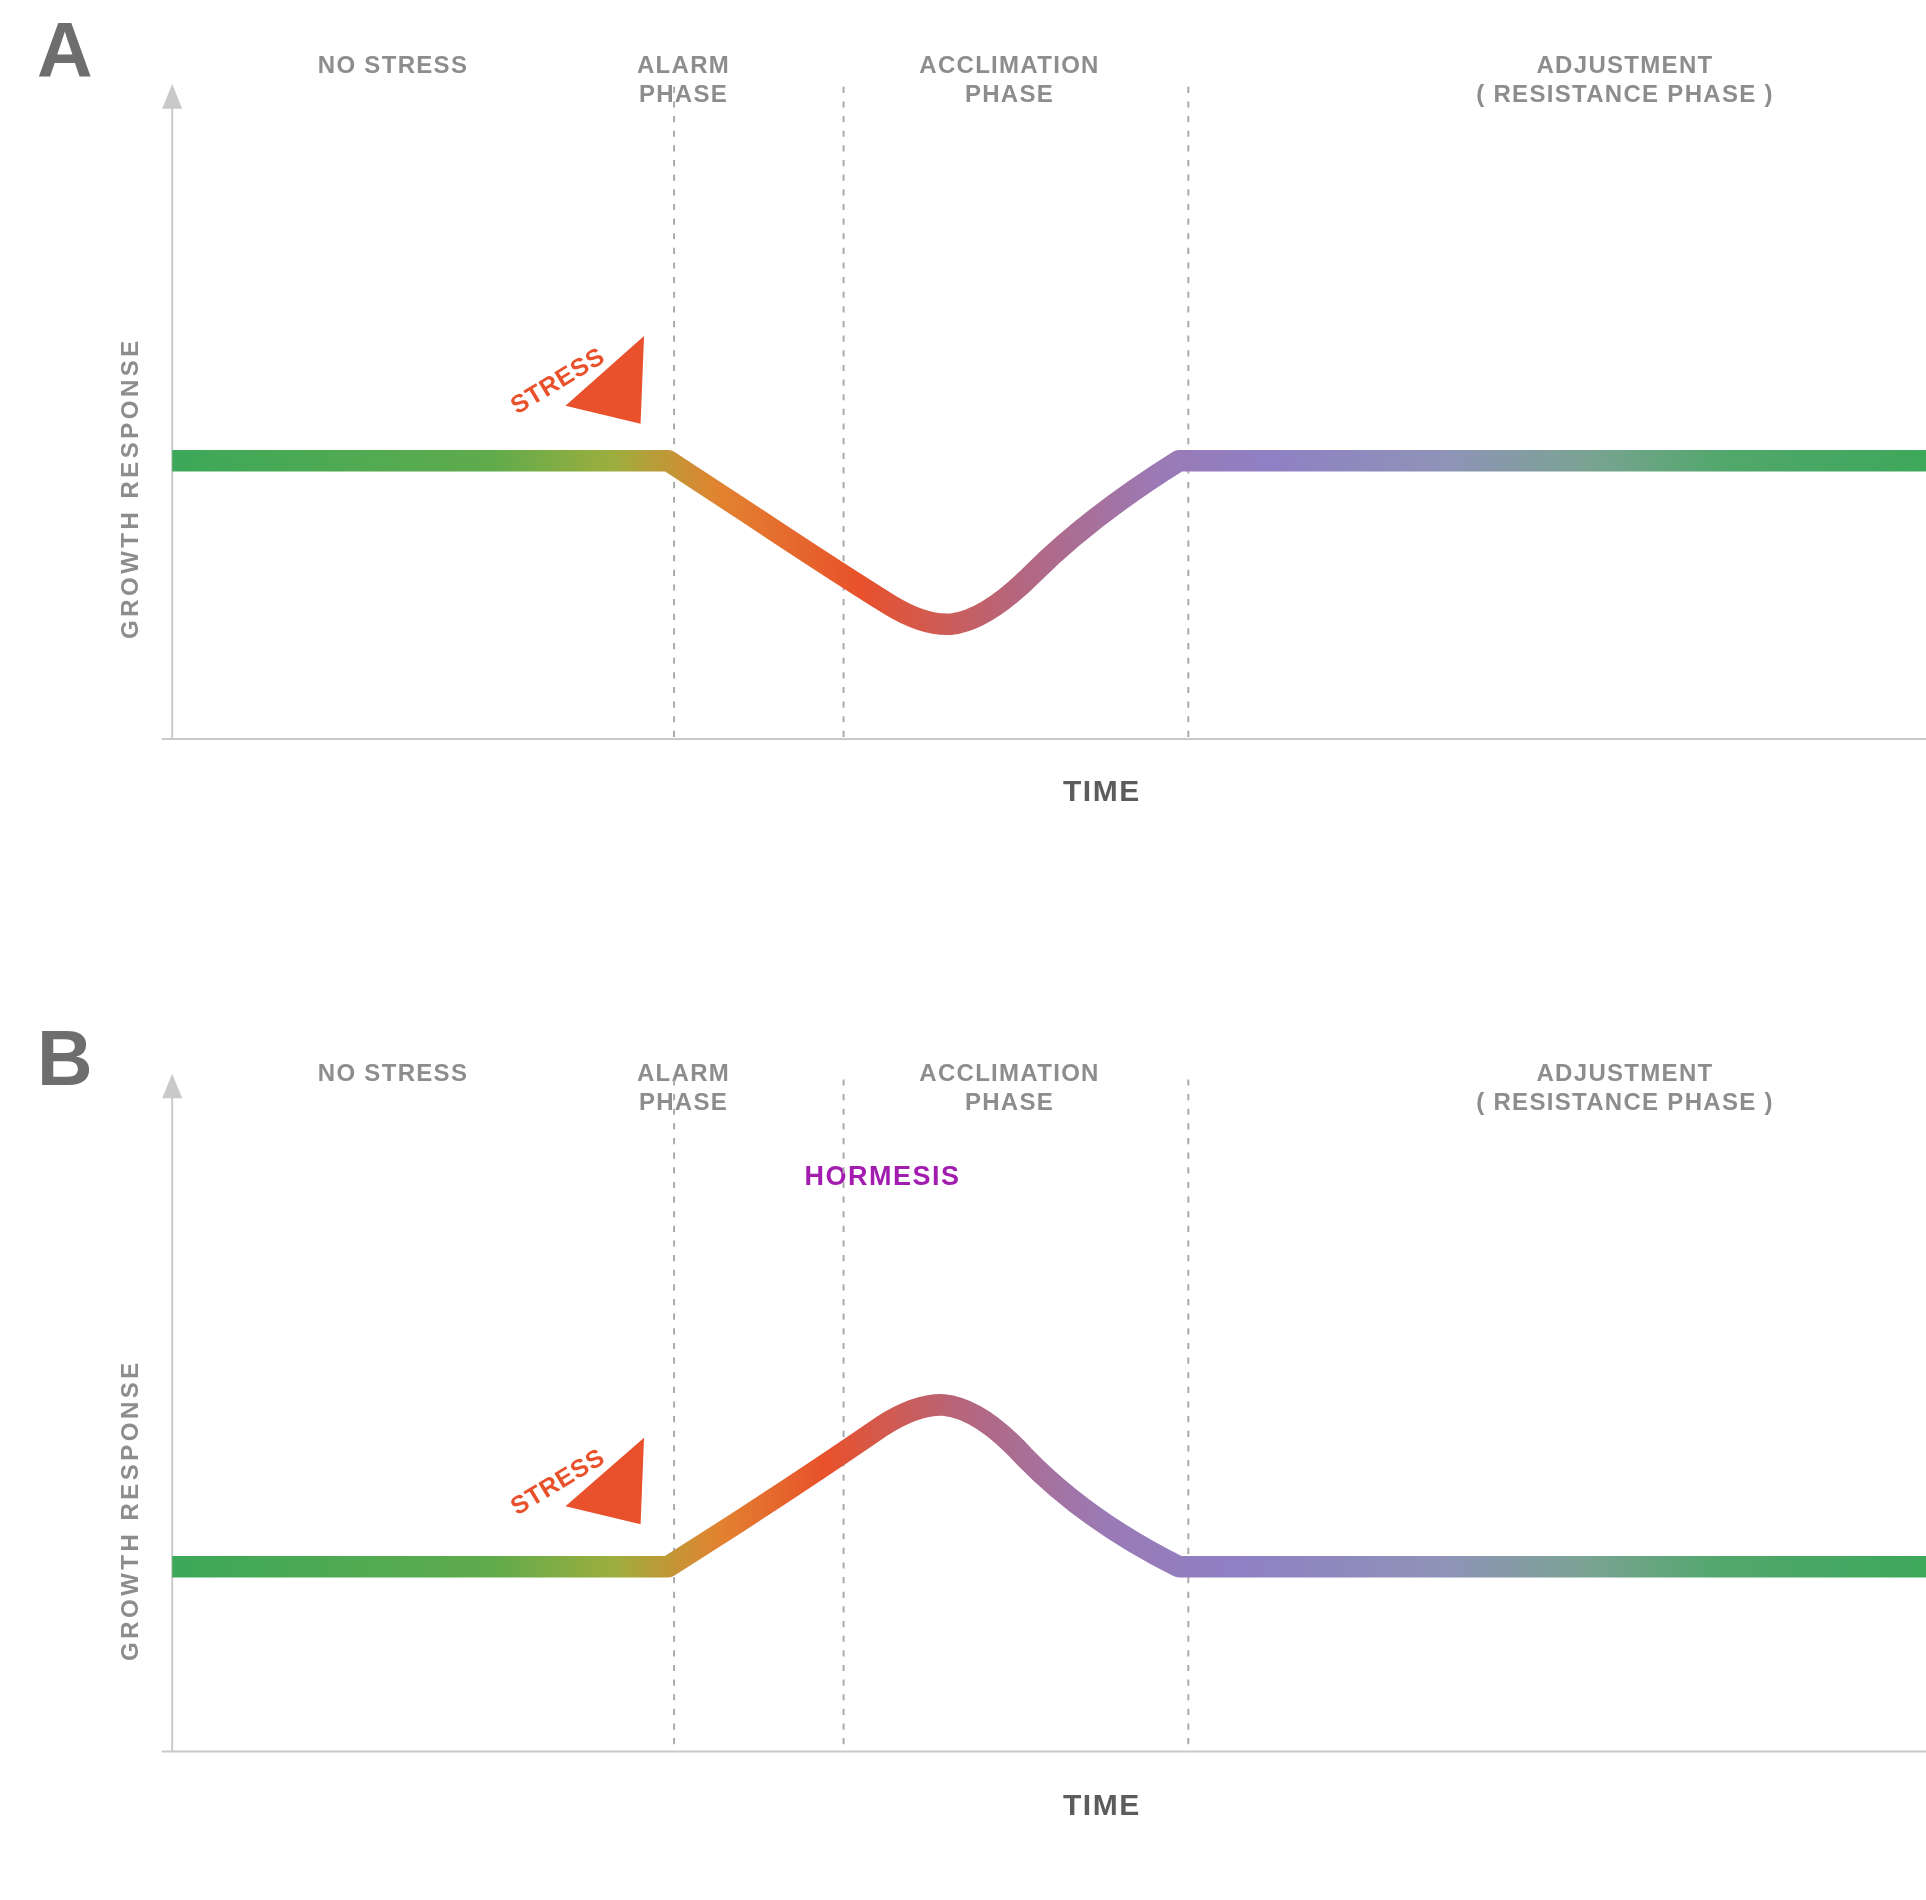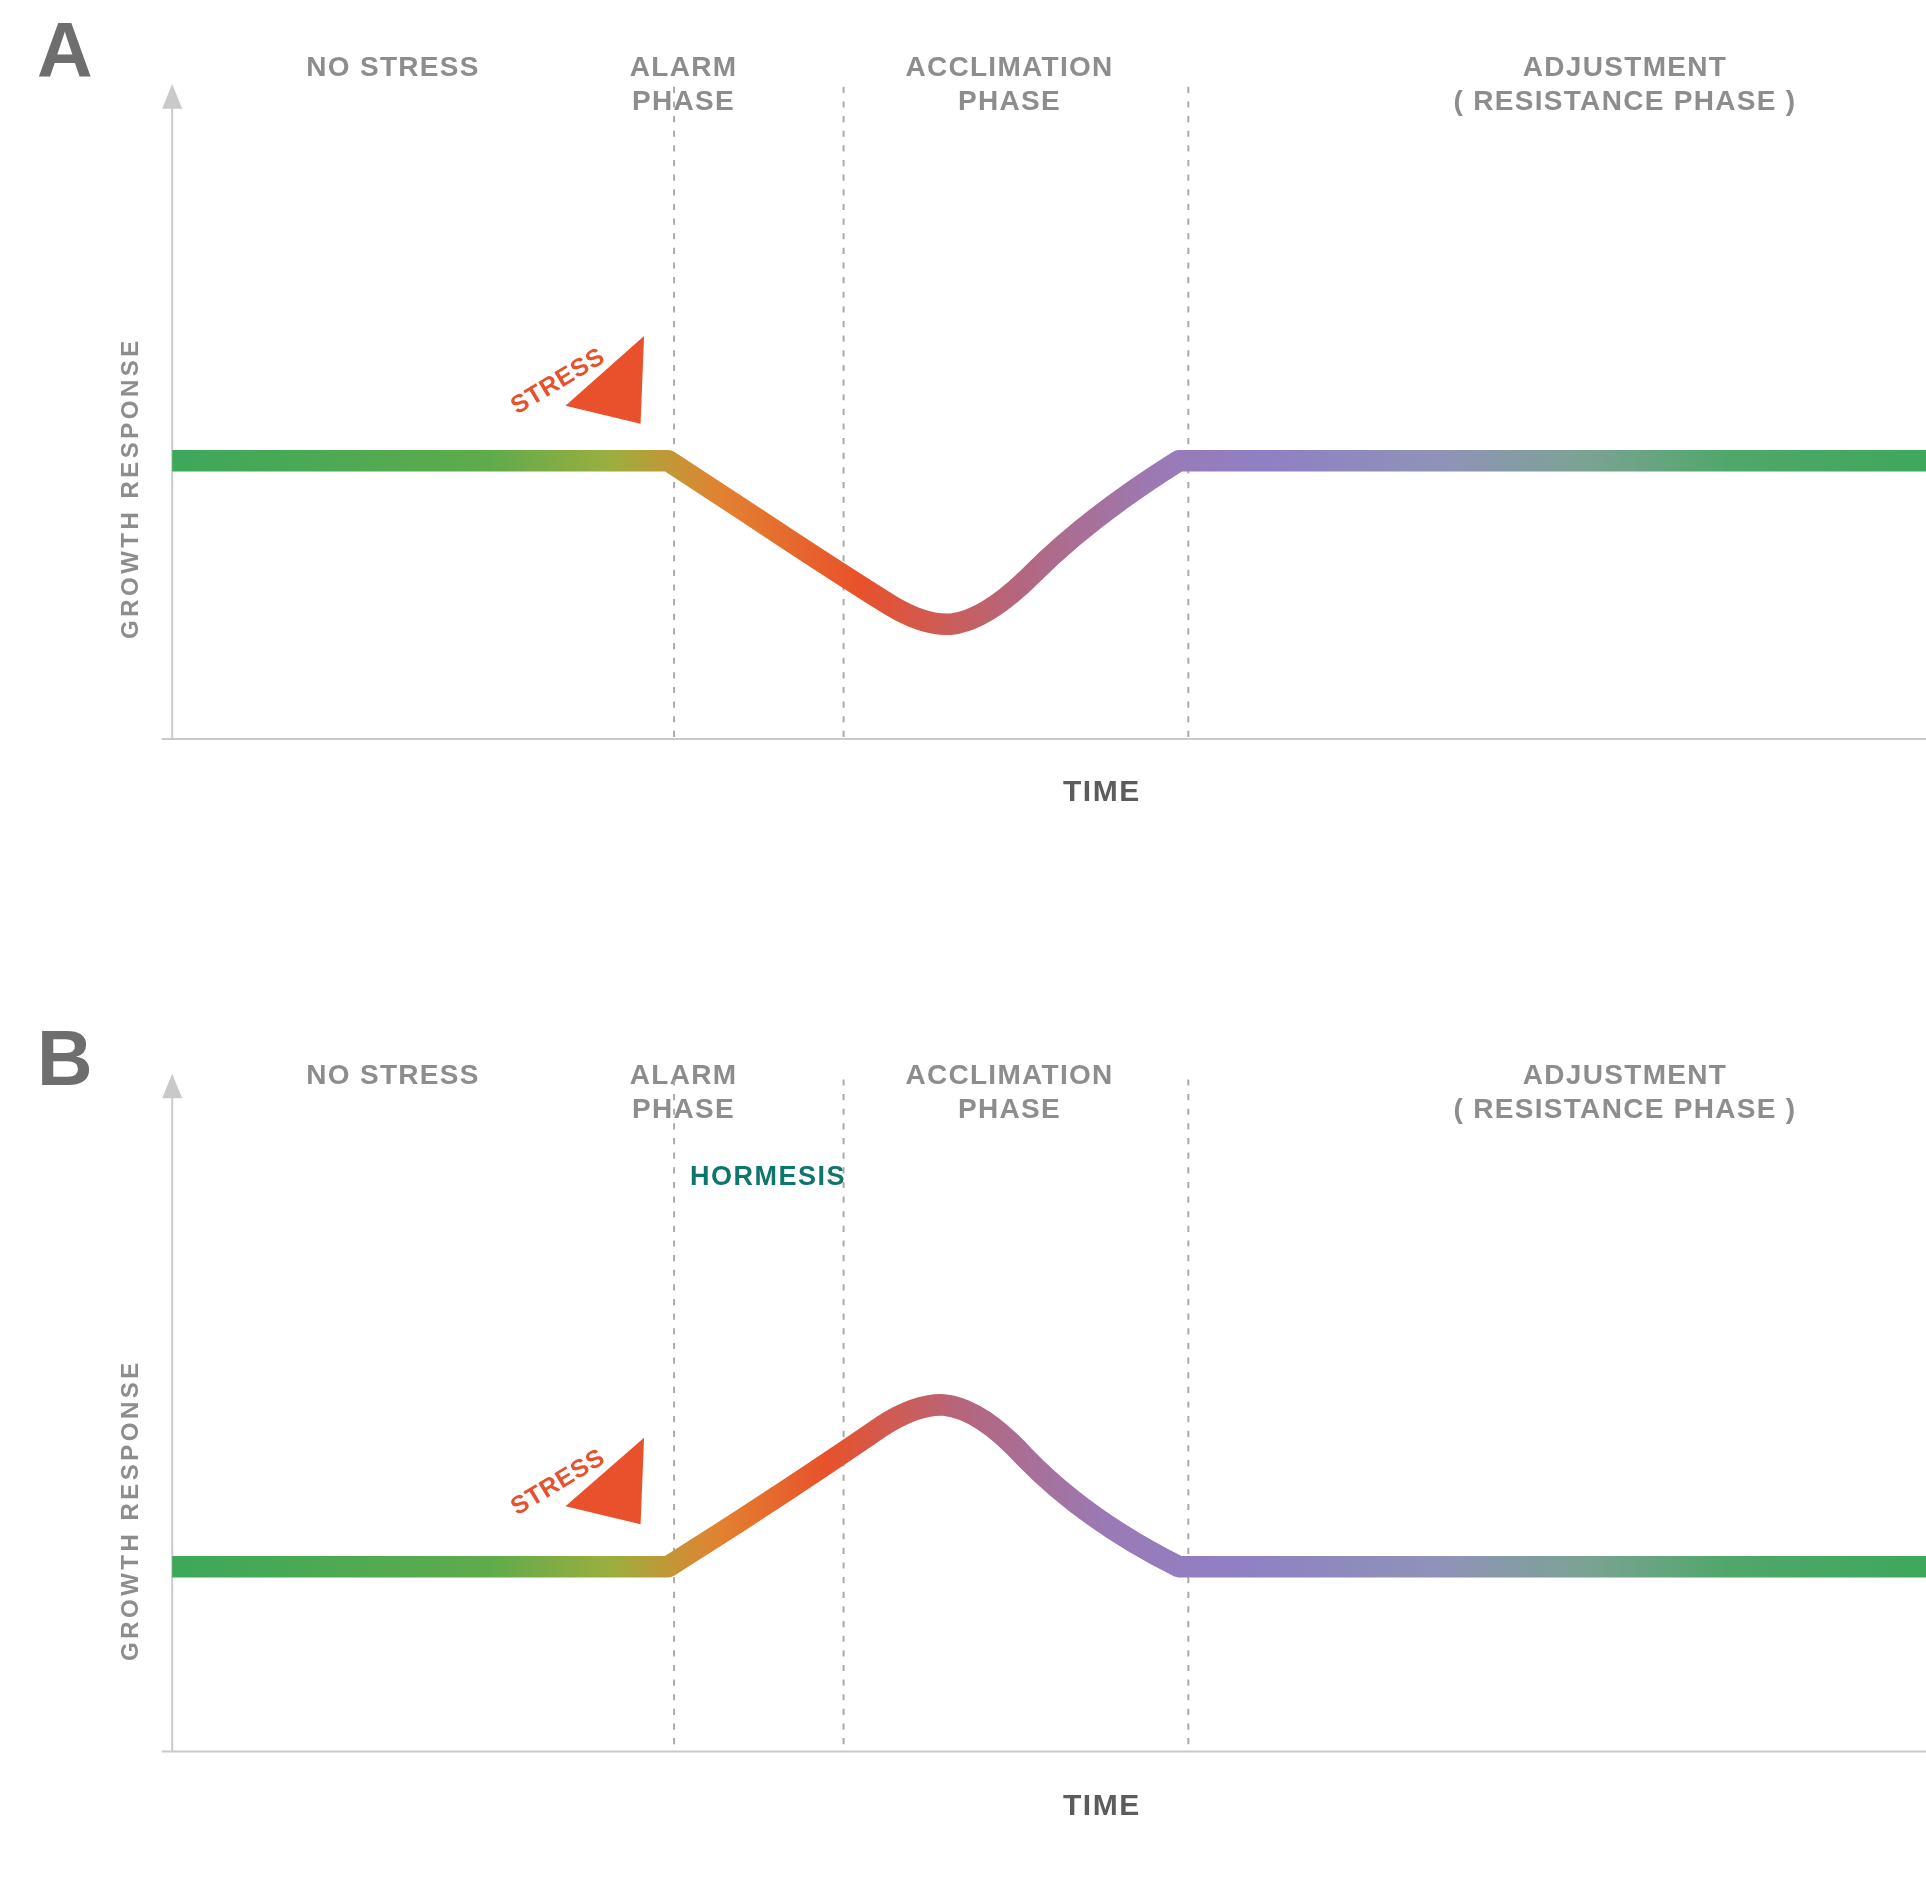--- a/index.html
+++ b/index.html
@@ -14,28 +14,28 @@
 
   .panel-letter{
     position:absolute;left:37px;top:11.6px;
     font-size:77px;font-weight:700;color:#6e6e6e;
     letter-spacing:-2.3px;line-height:1;
     font-family:"Liberation Sans",sans-serif;
   }
 
   .phase-label{
     position:absolute;text-align:center;
-    font-size:28px;font-weight:700;color:#8d8d8d;
+    font-size:24px;font-weight:700;color:#8d8d8d;
     letter-spacing:1.3px;line-height:1.22;
     text-transform:uppercase;
     white-space:pre-line;
   }
   .hormesis-label{
-    position:absolute;
-    font-size:27px;font-weight:700;color:#0f766e;
+    position:absolute;text-align:center;
+    font-size:27px;font-weight:700;color:#a21caf;
     letter-spacing:1.5px;line-height:1.2;
   }
 
   .ylabel{
     position:absolute;
     transform:rotate(-90deg);transform-origin:left top;
     font-size:24px;font-weight:700;color:#8d8d8d;
     letter-spacing:3.5px;white-space:nowrap;
   }
   .xlabel{

